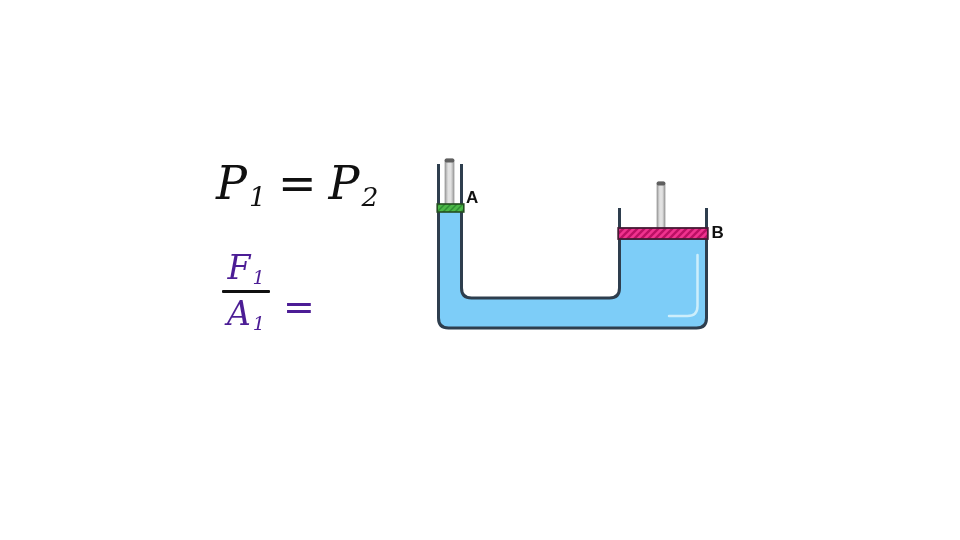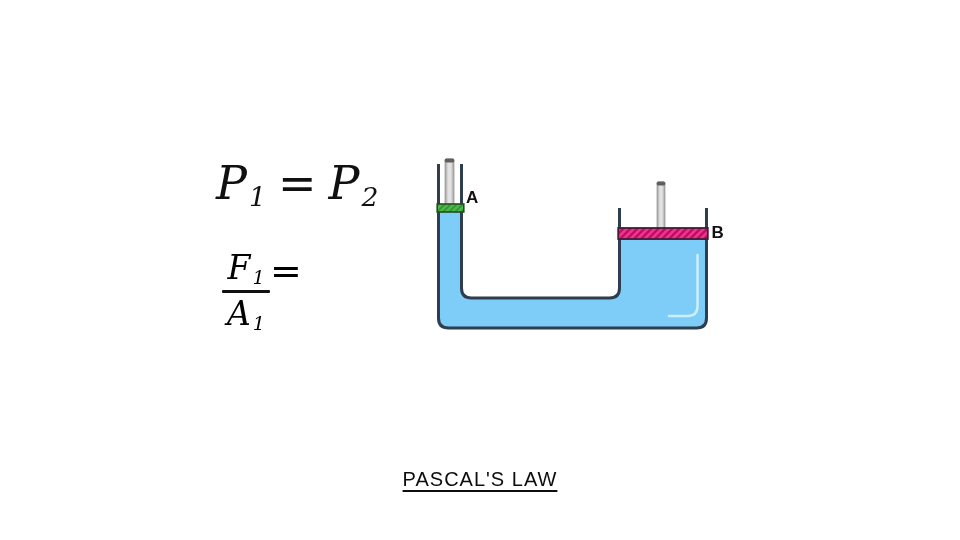--- a/index.html
+++ b/index.html
@@ -14,23 +14,23 @@
     position:absolute; left:216px; top:158px;
     font-family:"DejaVu Serif", serif; font-style:italic;
     font-size:46px; color:#101010; display:flex; align-items:baseline;
     line-height:1.1;
   }
   .eq1 .equals { font-style:normal; margin:0 12px; }
   .sub { font-size:0.58em; position:relative; top:0.28em; margin-left:2px; }
 
   .eq2 {
     position:absolute; left:222px; top:251px;
-    display:flex; align-items:flex-start; 
+    display:flex; align-items:flex-end; gap:13px;
     font-family:"DejaVu Serif", serif; font-style:italic;
-    font-size:33px; color:#000000;
+    font-size:33px; color:#4c1d95;
   }
   .frac { display:flex; flex-direction:column; align-items:center; }
   .frac .num { padding:0 5px 4px 5px; line-height:1.05; }
   .frac .den { padding:4px 5px 0 5px; line-height:1.05; }
   .frac .bar { height:3px; background:#101010; align-self:stretch; border-radius:1px; }
   .eq2 .equals { font-style:normal; font-size:38px; position:relative; top:-2px; }
 
   
   .diagram { position:absolute; left:420px; top:145px; width:320px; height:200px; }
   .diagram text { font-family:"Liberation Sans", sans-serif; font-weight:bold; }
@@ -102,17 +102,14 @@
     <path d="M18.5 19 V65 M41.5 19 V65 M199.5 63 V86 M286.5 63 V86" fill="none" stroke-width="3" stroke="#2e3e4e"></path>
 
     <rect x="17.2" y="59" width="26.6" height="8" fill="url(#greenHatch)" stroke-width="1.6" stroke="#234d20"></rect>
 
     <rect x="198.2" y="83" width="89.6" height="11" fill="url(#pinkHatch)" stroke-width="1.8" stroke="#441b33"></rect>
 
     <text x="46" y="58" font-size="17" fill="#111111">A</text>
     <text x="291.5" y="93" font-size="17" fill="#111111">B</text>
   </svg>
 
-  <div class="title">
-    <span class="title-text">PASCAL'S LAW</span>
-  </div>
 
 </div>
 
 </body></html>

